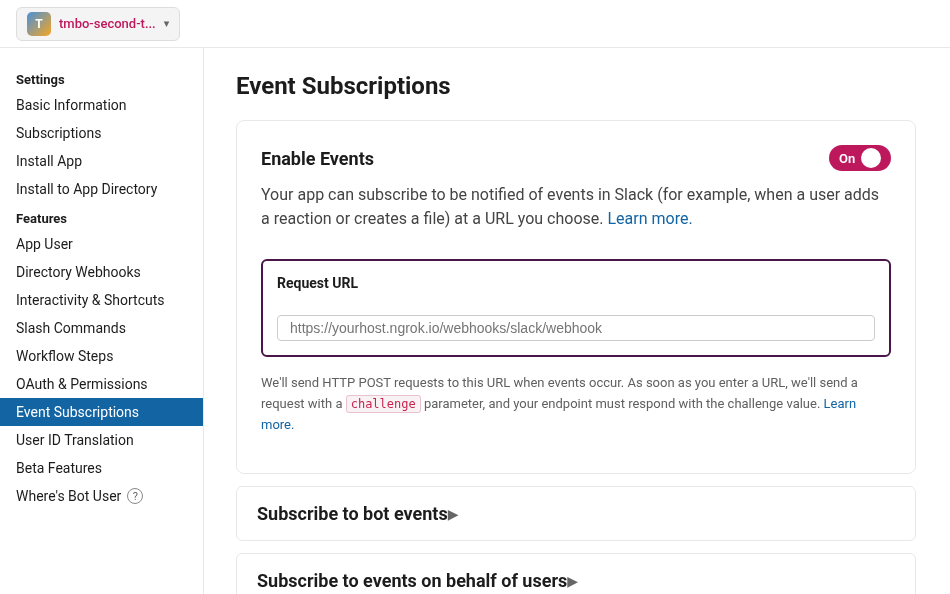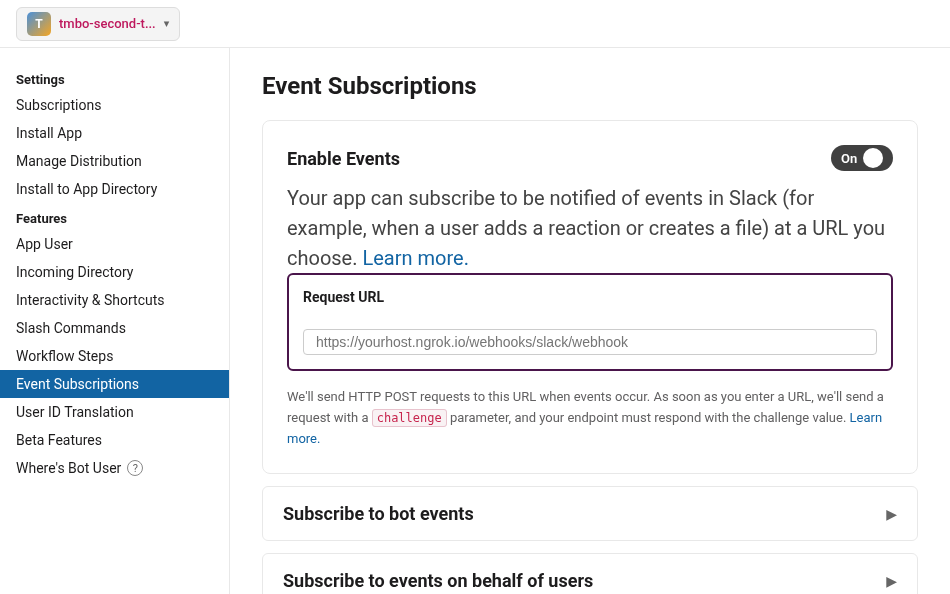--- a/index.html
+++ b/index.html
@@ -57,21 +57,21 @@
 
     
     .layout {
       display: flex;
       flex: 1;
       overflow: hidden;
     }
 
     
     .sidebar {
-      width: 230px;
+      width: 204px;
       border-right: 1px solid #e8e8e8;
       overflow-y: auto;
       padding: 16px 0;
       flex-shrink: 0;
     }
     .sidebar-section-title {
       font-size: 13px;
       font-weight: 700;
       color: #1d1c1d;
       padding: 8px 16px 4px 16px;
@@ -127,45 +127,45 @@
 
     
     .toggle-container {
       display: flex;
       align-items: center;
       gap: 0;
     }
     .toggle {
       display: flex;
       align-items: center;
-      background: #404040;
+      background: #be185d;
       border-radius: 20px;
       padding: 3px 4px 3px 10px;
       cursor: pointer;
       min-width: 62px;
     }
     .toggle-label {
       font-size: 13px;
       font-weight: 600;
       color: #fff;
       margin-right: 6px;
     }
     .toggle-knob {
       width: 20px;
       height: 20px;
       background: #fff;
       border-radius: 50%;
       flex-shrink: 0;
     }
 
     .description-text {
-      font-size: 20px;
+      font-size: 16px;
       color: #444;
       line-height: 1.5;
-      margin-bottom: 0;
+      margin-bottom: 28px;
     }
     .description-text a {
       color: #1264a3;
       text-decoration: none;
     }
 
     
     .request-url-box {
       border: 2px solid #4a154b;
       border-radius: 6px;
@@ -187,21 +187,21 @@
       color: #999;
       outline: none;
       background: #fff;
     }
 
     
     .helper-text {
       font-size: 13px;
       color: #616061;
       line-height: 1.6;
-      margin-bottom: 0;
+      margin-bottom: 14px;
     }
     .helper-text a {
       color: #1264a3;
       text-decoration: none;
     }
     .challenge-badge {
       display: inline;
       font-family: monospace;
       font-size: 12px;
       color: #c7254e;
@@ -215,21 +215,21 @@
     .accordion-section {
       max-width: 680px;
     }
     .accordion-item {
       border: 1px solid #e8e8e8;
       border-radius: 6px;
       margin-top: 12px;
       padding: 16px 20px;
       display: flex;
       align-items: center;
-      justify-content: space-between;
+      justify-content: flex-start;
       cursor: pointer;
     }
     .accordion-title {
       font-size: 18px;
       font-weight: 700;
       color: #1d1c1d;
     }
     .accordion-chevron {
       font-size: 14px;
       color: #666;
@@ -247,48 +247,51 @@
     <span class="chevron-icon">▾</span>
   </div>
 </div>
 
 <div class="layout">
 
   <nav class="sidebar">
     <div class="sidebar-section-title">Settings</div>
 
     <div class="sidebar-item">
+      <span>Basic Information</span>
+    </div>
+    <div class="sidebar-item">
       <span>Subscriptions</span>
     </div>
     <div class="sidebar-item">
       <span>Install App</span>
     </div>
     <div class="sidebar-item">
-      <span>Manage Distribution</span>
-    </div>
-    <div class="sidebar-item">
       <span>Install to App Directory</span>
     </div>
 
     <div class="sidebar-section-title">Features</div>
 
     <div class="sidebar-item">
       <span>App User</span>
     </div>
     <div class="sidebar-item">
-      <span>Incoming Directory</span>
+      <span>Directory Webhooks</span>
     </div>
     <div class="sidebar-item">
       <span>Interactivity &amp; Shortcuts</span>
     </div>
     <div class="sidebar-item">
       <span>Slash Commands</span>
     </div>
     <div class="sidebar-item">
       <span>Workflow Steps</span>
+    </div>
+    <div class="sidebar-item">
+      <span>OAuth &amp; Permissions</span>
     </div>
     <div class="sidebar-item active">
       <span>Event Subscriptions</span>
     </div>
     <div class="sidebar-item">
       <span>User ID Translation</span>
     </div>
     <div class="sidebar-item">
       <span>Beta Features</span>
     </div>

